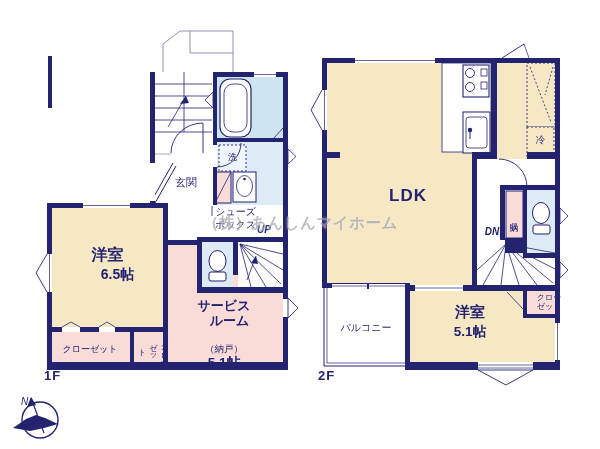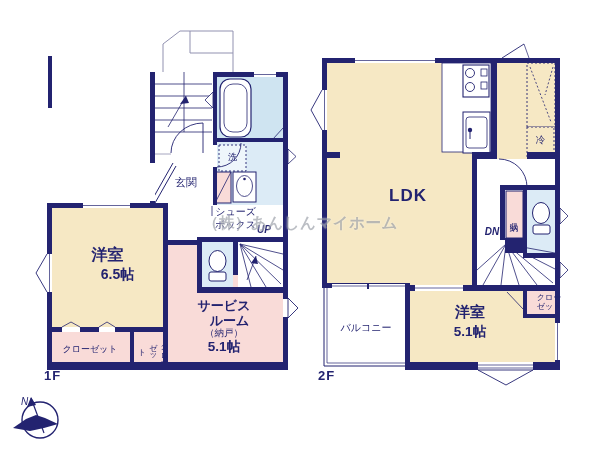--- a/index.html
+++ b/index.html
@@ -259,21 +259,21 @@
 </svg>
 
 <div class="lbl" style="left:52px;top:246px;width:111px;">
   <div class="room-name" style="font-size:16px;">洋室</div>
   <div class="room-name" style="font-size:14px;margin-top:3px;padding-left:20px;">6.5帖</div>
 </div>
 
 <div class="lbl" style="left:168px;top:299px;width:112px;">
   <div class="room-name" style="font-size:13px;">サービス</div>
   <div class="room-name" style="font-size:13px;padding-left:11px;">ルーム</div>
-  <div style="font-size:9.5px;">（納戸）</div>
+  <div style="font-size:9.5px;margin-top:16px;">（納戸）</div>
   <div class="room-name" style="font-size:13.5px;">5.1帖</div>
 </div>
 
 <div class="lbl" style="left:50px;top:344px;width:80px;font-size:9px;">クローゼット</div>
 
 <div class="lbl vert" style="left:136px;top:333px;height:30px;font-size:8px;line-height:1.4;">クローゼット</div>
 
 <div class="lbl" style="left:163px;top:176px;width:46px;font-size:11px;">玄関</div>
 
 <div class="lbl" style="left:219px;top:152px;width:27px;font-size:9px;">洗</div>

